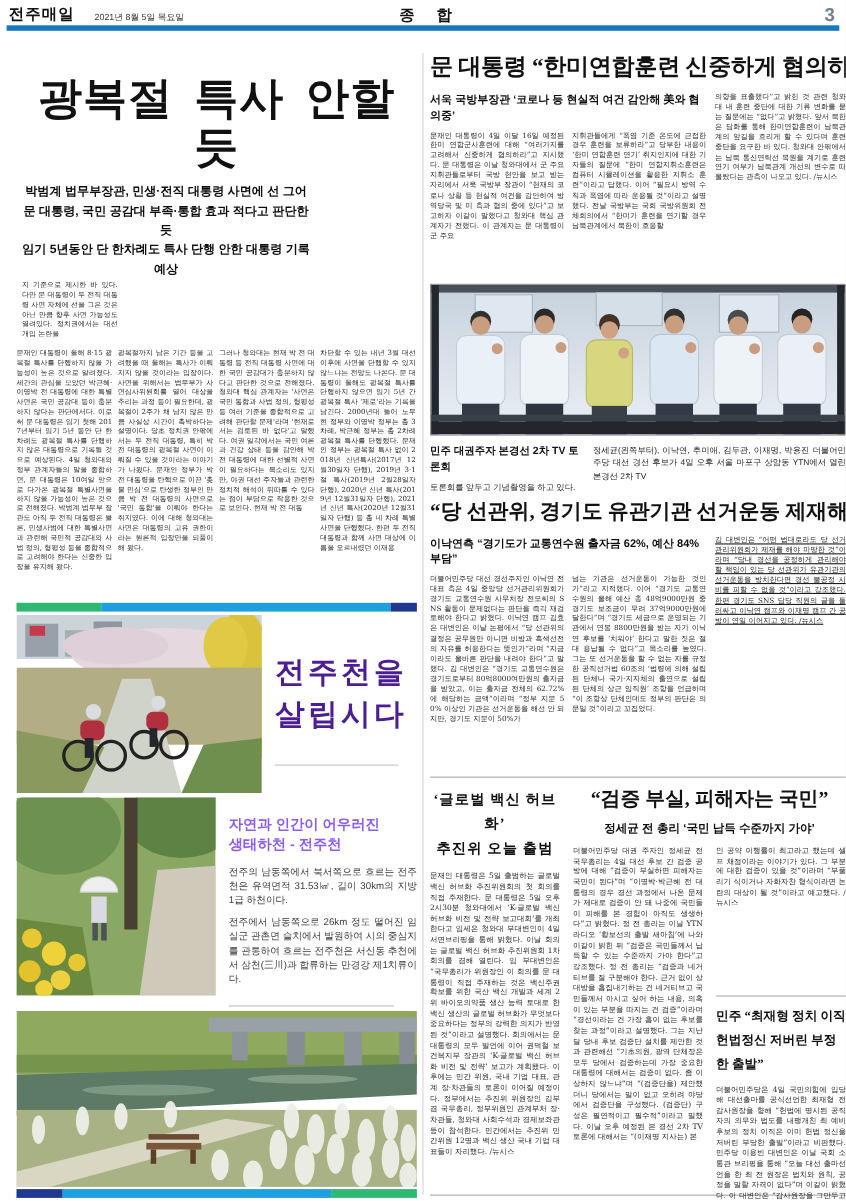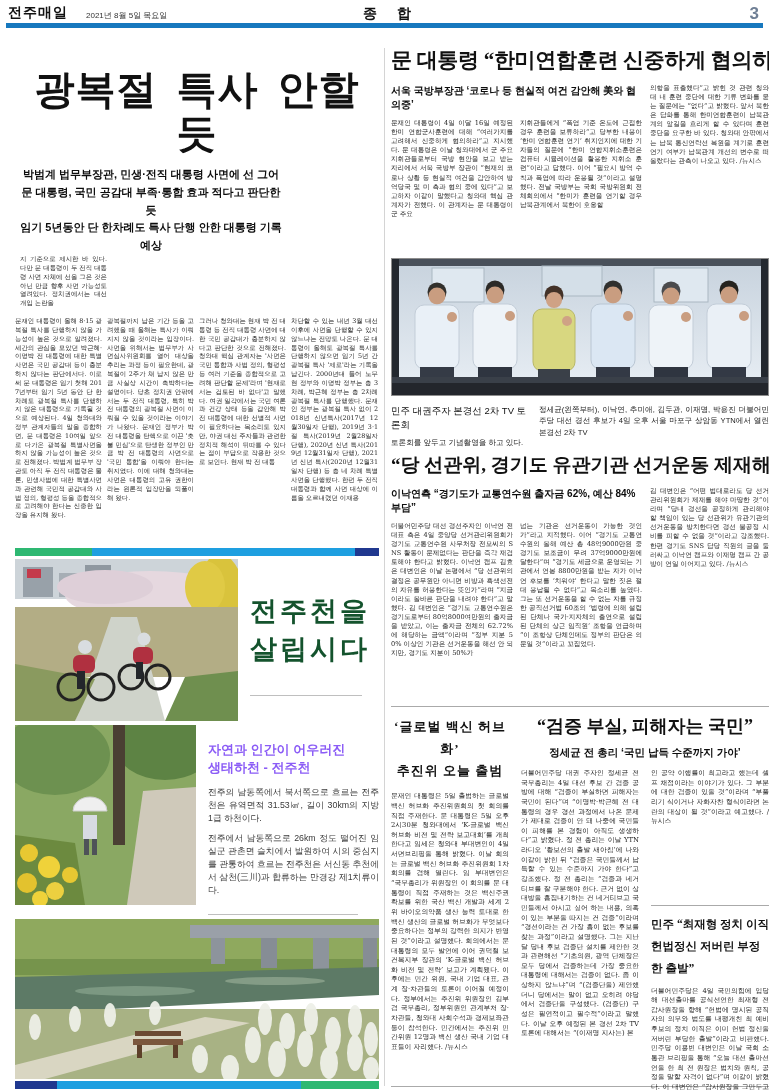--- a/index.html
+++ b/index.html
@@ -20,29 +20,29 @@
   
   .lead-hl{font-size:40px;font-weight:900;text-align:center;letter-spacing:1px;word-spacing:8px;line-height:1.1;}
   .lead-sub{font-weight:bold;font-size:11px;line-height:1.62;text-align:center;color:#0d0d0d;}
   .colrow{display:flex;gap:5px;}
   .lcol{width:87px;font-size:6.4px;line-height:1.38;}
   
   .tr-hl{font-size:21px;font-weight:900;letter-spacing:-0.3px;white-space:nowrap;}
   .subhead{font-weight:bold;font-size:10px;color:#0d0d0d;}
   .rcol{width:119px;font-size:6.6px;line-height:1.38;}
   
-  .cap-title{font-weight:normal;font-size:9.5px;line-height:1.5;}
+  .cap-title{font-weight:bold;font-size:9.5px;line-height:1.5;}
   .cap-small{font-size:7.6px;line-height:1.5;color:#222;}
   
   .b-hl-center{font-size:13px;font-weight:900;text-align:center;line-height:1.7;letter-spacing:1px;}
   .v-hl{font-size:18px;font-weight:900;letter-spacing:0px;}
   .c-hl{font-size:11.5px;font-weight:900;line-height:1.9;}
   
   .ad-bar{display:flex;height:8px;}
-  .ad-title{font-size:27px;font-weight:bold;letter-spacing:3px;line-height:1.4;color:#14532d;}
+  .ad-title{font-size:27px;font-weight:bold;letter-spacing:3px;line-height:1.4;color:#4c1d95;}
   .ad-head{font-size:13px;font-weight:bold;color:#8b5cf6;line-height:1.35;}
   .ad-body{font-size:8.8px;color:#3a3a3a;line-height:1.5;text-align:justify;word-break:break-all;}
   figure{margin:0;}
 </style>
 </head>
 <body>
 
 <div class="page">
 
   <div class="abs" style="left:8px;top:4px;width:753px;height:18px;">
@@ -164,21 +164,21 @@
   <section class="abs" style="left:391px;top:452px;width:378px;">
     <h2 class="serif" style="font-size:19px;font-weight:900;margin:0 0 9px 0;white-space:nowrap;">“당 선관위, 경기도 유관기관 선거운동 제재해야”</h2>
     <div style="display:flex;">
       <div style="width:251px;">
         <div class="subhead" style="margin-bottom:7px;">이낙연측 “경기도가 교통연수원 출자금 62%, 예산 84% 부담”</div>
         <div style="display:flex;gap:7px;height:186px;">
           <div class="rcol jtxt" style="width:122px;">더불어민주당 대선 경선주자인 이낙연 전 대표 측은 4일 중앙당 선거관리위원회가 경기도 교통연수원 사무처장 전모씨의 SNS 활동이 문제없다는 판단을 즉각 재검토해야 한다고 밝혔다. 이낙연 캠프 김효은 대변인은 이날 논평에서 “당 선관위의 결정은 공무원만 아니면 비방과 흑색선전의 자유를 허용한다는 뜻인가”라며 “지금이라도 올바른 판단을 내려야 한다”고 말했다. 김 대변인은 “경기도 교통연수원은 경기도로부터 80억8000여만원의 출자금을 받았고, 이는 출자금 전체의 62.72%에 해당하는 금액”이라며 “정부 지분 50% 이상인 기관은 선거운동을 해선 안 되지만, 경기도 지분이 50%가</div>
           <div class="rcol jtxt" style="width:122px;">넘는 기관은 선거운동이 가능한 것인가”라고 지적했다. 이어 “경기도 교통연수원의 올해 예산 총 48억9000만원 중 경기도 보조금이 무려 37억9000만원에 달한다”며 “경기도 세금으로 운영되는 기관에서 연봉 8800만원을 받는 자가 이낙연 후보를 ‘치워야’ 한다고 말한 짓은 절대 용납될 수 없다”고 목소리를 높였다. 그는 또 선거운동을 할 수 없는 자를 규정한 공직선거법 60조의 ‘법령에 의해 설립된 단체나 국가·지자체의 출연으로 설립된 단체의 상근 임직원’ 조항을 언급하며 “이 조항상 단체인데도 정부의 판단은 의문일 것”이라고 꼬집었다.</div>
         </div>
       </div>
-      <div class="rcol jtxt" style="margin-left:8px;height:212px;">김 대변인은 “어떤 법대로라도 당 선거관리위원회가 제재를 해야 마땅한 것”이라며 “당내 경선을 공정하게 관리해야 할 책임이 있는 당 선관위가 유관기관의 선거운동을 방치한다면 경선 불공정 시비를 피할 수 없을 것”이라고 강조했다. 한편 경기도 SNS 담당 직원의 글을 둘러싸고 이낙연 캠프와 이재명 캠프 간 공방이 연일 이어지고 있다. /뉴시스</div>
+      <div class="rcol jtxt" style="margin-left:8px;height:212px;text-decoration:underline;">김 대변인은 “어떤 법대로라도 당 선거관리위원회가 제재를 해야 마땅한 것”이라며 “당내 경선을 공정하게 관리해야 할 책임이 있는 당 선관위가 유관기관의 선거운동을 방치한다면 경선 불공정 시비를 피할 수 없을 것”이라고 강조했다. 한편 경기도 SNS 담당 직원의 글을 둘러싸고 이낙연 캠프와 이재명 캠프 간 공방이 연일 이어지고 있다. /뉴시스</div>
     </div>
   </section>
 
   <section class="abs" style="left:391px;top:706px;width:378px;height:381px;">
     <div class="rule-h abs" style="left:0;top:0;width:378px;"></div>
     <div class="rule-h abs" style="left:0;bottom:0;width:378px;"></div>
 
     <div class="abs" style="left:0;top:10px;width:118px;">
       <div class="b-hl-center serif">‘글로벌 백신 허브화’</div>
       <div class="b-hl-center serif">추진위 오늘 출범</div>

